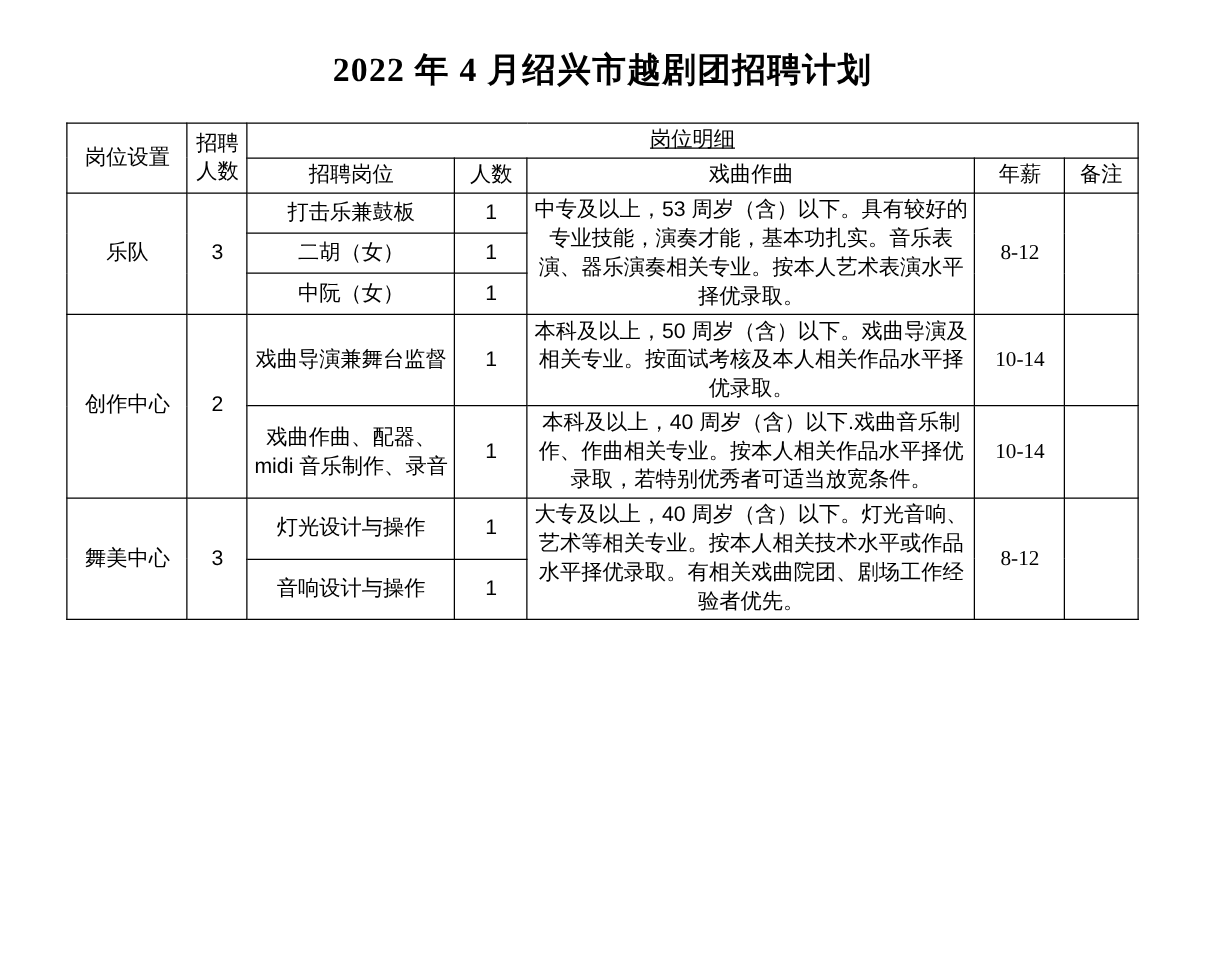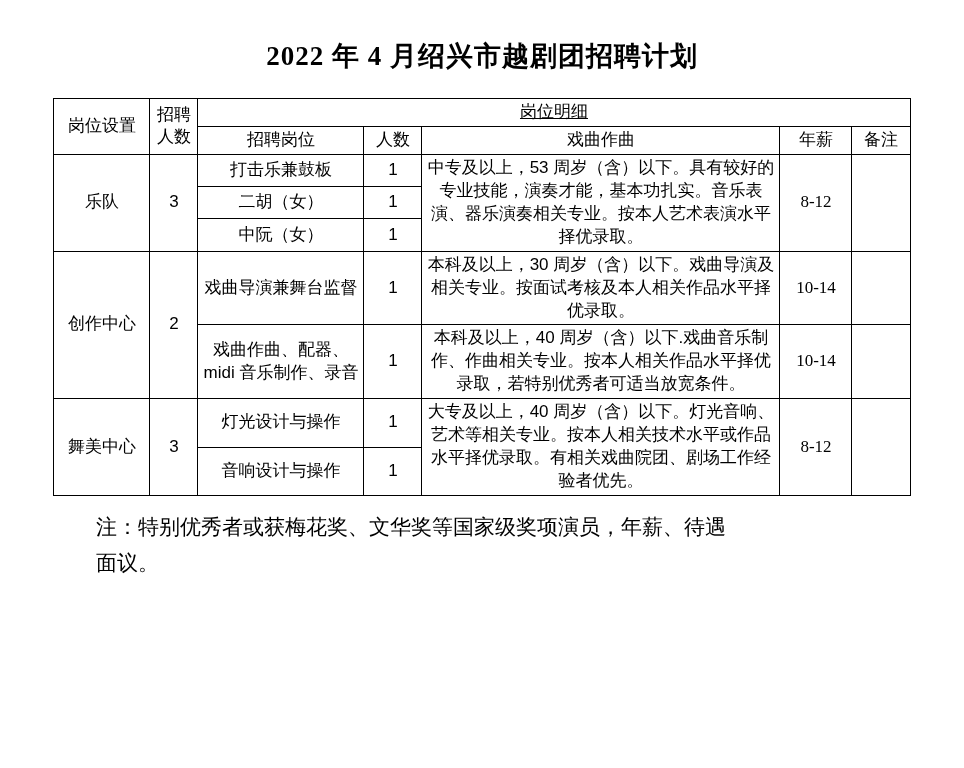--- a/index.html
+++ b/index.html
@@ -149,21 +149,21 @@
       <tr>
         <td class="pos">中阮（女）</td>
         <td class="cnt">1</td>
       </tr>
 
       <tr>
         <td class="grp" rowspan="2">创作中心</td>
         <td class="num" rowspan="2">2</td>
         <td class="pos">戏曲导演兼舞台监督</td>
         <td class="cnt">1</td>
-        <td class="cell-left">本科及以上，30 周岁（含）以下。戏曲导演及相关专业。按面试考核及本人相关作品水平择优录取。</td>
+        <td class="cell-left">本科及以上，50 周岁（含）以下。戏曲导演及相关专业。按面试考核及本人相关作品水平择优录取。</td>
         <td class="sal">10-14</td>
         <td></td>
       </tr>
       <tr>
         <td class="cell-left">戏曲作曲、配器、midi 音乐制作、录音</td>
         <td class="cnt">1</td>
         <td class="cell-left">本科及以上，40 周岁（含）以下.戏曲音乐制作、作曲相关专业。按本人相关作品水平择优录取，若特别优秀者可适当放宽条件。</td>
         <td class="sal">10-14</td>
         <td></td>
       </tr>
@@ -177,18 +177,14 @@
         <td class="sal" rowspan="2">8-12</td>
         <td rowspan="2"></td>
       </tr>
       <tr>
         <td class="pos">音响设计与操作</td>
         <td class="cnt">1</td>
       </tr>
     </tbody>
   </table>
 
-  <div class="note">
-    <div>注：特别优秀者或获梅花奖、文华奖等国家级奖项演员，年薪、待遇</div>
-    <div>面议。</div>
-  </div>
 
 </div>
 
 </body></html>

